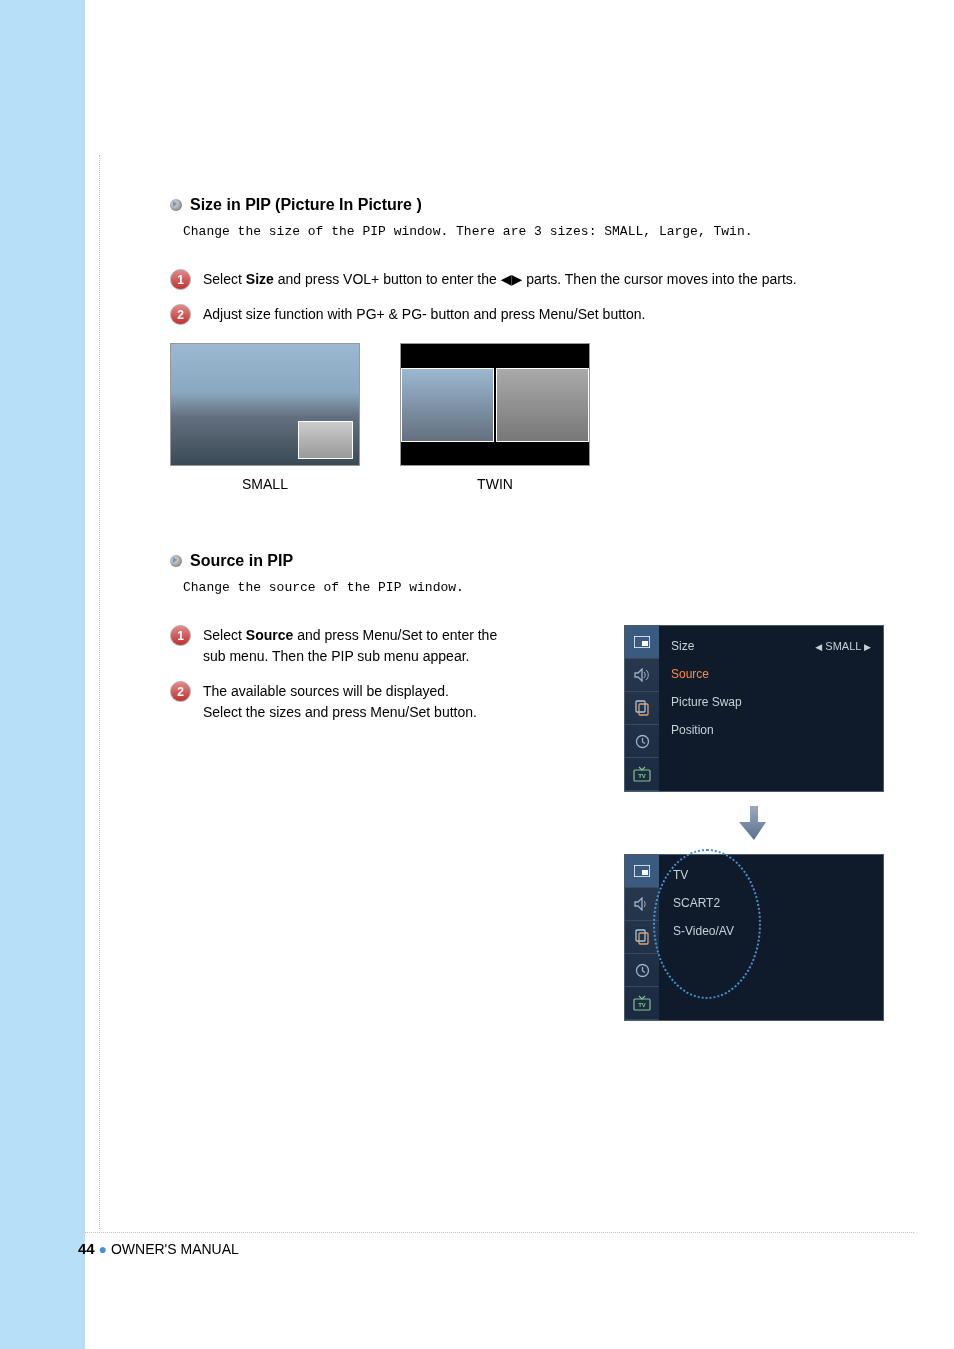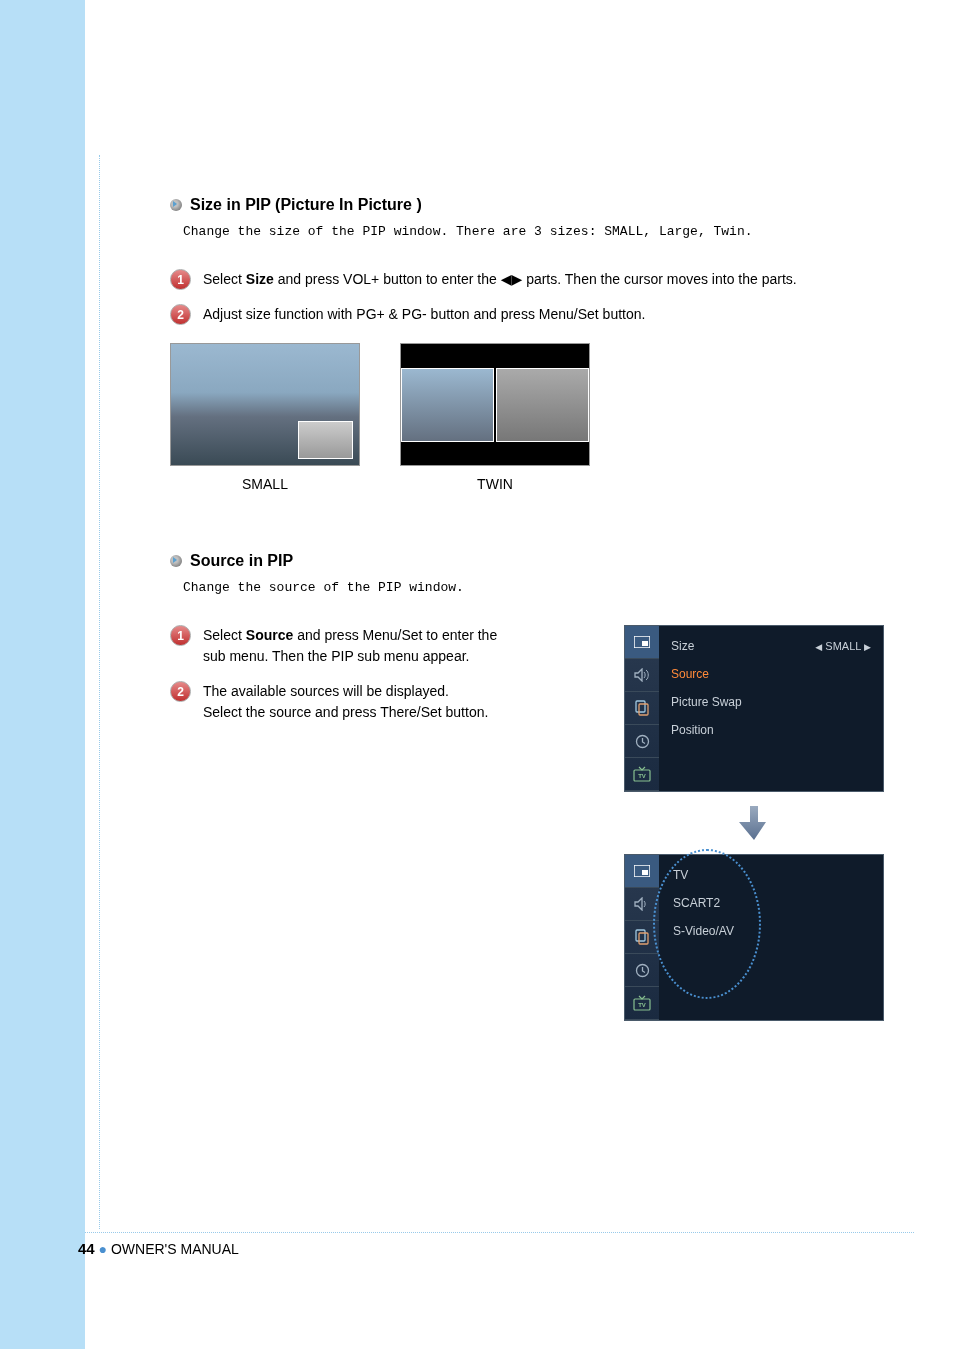--- a/index.html
+++ b/index.html
@@ -284,21 +284,21 @@
     <div class="source-steps">
       <div class="step">
         <span class="step-num">1</span>
         <span class="step-text" style="max-width:320px;">
           <span>Select </span><b>Source</b><span> and press Menu/Set to enter the sub menu. Then the PIP sub menu appear.</span>
         </span>
       </div>
       <div class="step">
         <span class="step-num">2</span>
         <span class="step-text" style="white-space:pre-line; max-width:320px;">The available sources will be displayed.
-Select the source and press There/Set button.</span>
+Select the sizes and press Menu/Set button.</span>
       </div>
 
     </div>
 
     <div class="menu-stack" style="position:relative;">
 
       <div class="osd">
         <div class="osd-icons">
           <div class="ic active">
             <svg width="16" height="12" viewBox="0 0 16 12">

